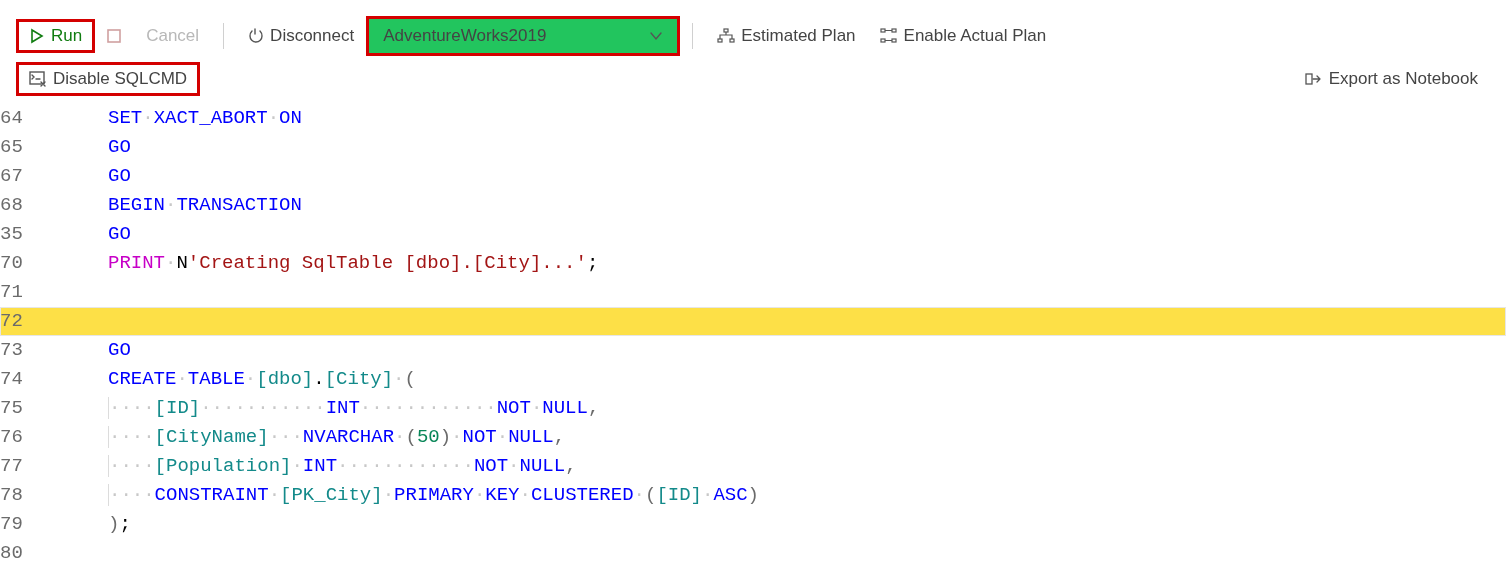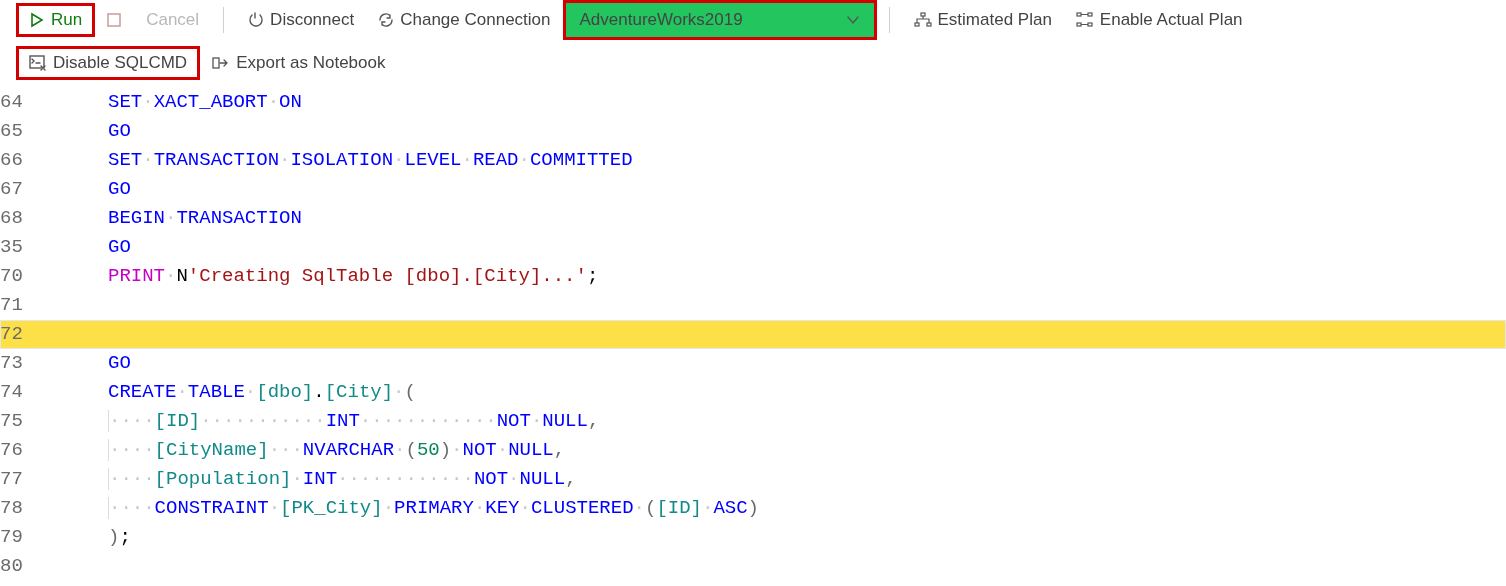--- a/index.html
+++ b/index.html
@@ -8,21 +8,21 @@
     background: #ffffff;
     font-family: "Segoe UI", Arial, sans-serif;
     font-size: 16px;
     color: #333;
     width: 1506px;
   }
   .toolbar {
     display: flex;
     flex-wrap: wrap;
     align-items: center;
-    padding: 0 16px 4px 16px;
+    padding: 16px 16px 4px 16px;
     gap: 0;
   }
   .tb-btn {
     display: inline-flex;
     align-items: center;
     height: 34px;
     padding: 0 10px;
     border: 2px solid transparent;
     background: transparent;
     cursor: pointer;
@@ -51,20 +51,21 @@
     background: #22c55e;
     font-size: 17px;
     color: #444;
   }
   .chev { margin-left: 30px; }
   .toolbar-row2 {
     display: flex;
     align-items: center;
     padding: 2px 16px 6px 16px;
     gap: 0;
+    justify-content: space-between;
   }
   
   .editor {
     font-family: "Consolas", "Courier New", monospace;
     font-size: 19px;
     line-height: 29px;
     padding-top: 2px;
   }
   .line {
     display: flex;
@@ -118,28 +119,20 @@
 
   <button class="tb-btn">
     <span class="icon">
       <svg width="16" height="18" viewBox="0 0 16 18">
           <path d="M7 2v5M4 4c-1.5 1.5-2 3-2 5 0 3.3 2.7 6 6 6s6-2.7 6-6c0-2-.5-3.5-2-5" fill="none" stroke="#555" stroke-width="1.4" stroke-linecap="round"></path>
         </svg>
     </span>
     <span>Disconnect</span>
   </button>
 
-  <button class="tb-btn">
-    <span class="icon">
-      <svg width="16" height="16" viewBox="0 0 16 16">
-          <path d="M2 8a6 6 0 0 1 10-4.5M14 8a6 6 0 0 1-10 4.5M12 3v3h-3M4 13v-3h3" fill="none" stroke="#555" stroke-width="1.4" stroke-linecap="round"></path>
-        </svg>
-    </span>
-    <span>Change Connection</span>
-  </button>
 
   <div class="db-select">
     <span>AdventureWorks2019</span>
     <span class="chev icon">
       <svg width="14" height="14" viewBox="0 0 14 14">
           <path d="M2 4l5 6 5-6" fill="none" stroke="#555" stroke-width="1.4" stroke-linecap="round"></path>
         </svg>
     </span>
   </div>
 
@@ -190,21 +183,20 @@
         <path d="M8 7h7m0 0l-3-3m3 3l-3 3" fill="none" stroke="#555" stroke-width="1.3" stroke-linecap="round"></path>
       </svg>
     </span>
     <span>Export as Notebook</span>
   </button>
 </div>
 
 <div class="editor" id="editor">
     <div class="line"><div class="gutter">64</div><div class="code"><span class="kw">SET</span><span class="dot">·</span><span class="kw">XACT_ABORT</span><span class="dot">·</span><span class="kw">ON</span></div></div>
     <div class="line"><div class="gutter">65</div><div class="code"><span class="kw">GO</span></div></div>
-    <div class="line"><div class="gutter">66</div><div class="code"><span class="kw">SET</span><span class="dot">·</span><span class="kw">TRANSACTION</span><span class="dot">·</span><span class="kw">ISOLATION</span><span class="dot">·</span><span class="kw">LEVEL</span><span class="dot">·</span><span class="kw">READ</span><span class="dot">·</span><span class="kw">COMMITTED</span></div></div>
     <div class="line"><div class="gutter">67</div><div class="code"><span class="kw">GO</span></div></div>
     <div class="line"><div class="gutter">68</div><div class="code"><span class="kw">BEGIN</span><span class="dot">·</span><span class="kw">TRANSACTION</span></div></div>
     <div class="line"><div class="gutter">35</div><div class="code"><span class="kw">GO</span></div></div>
     <div class="line"><div class="gutter">70</div><div class="code"><span class="mag">PRINT</span><span class="dot">·</span><span class="txt">N</span><span class="str">'Creating SqlTable [dbo].[City]...'</span><span class="txt">;</span></div></div>
     <div class="line"><div class="gutter">71</div><div class="code"></div></div>
     <div class="line current"><div class="gutter">72</div><div class="code"></div></div>
     <div class="line"><div class="gutter">73</div><div class="code"><span class="kw">GO</span></div></div>
     <div class="line"><div class="gutter">74</div><div class="code"><span class="kw">CREATE</span><span class="dot">·</span><span class="kw">TABLE</span><span class="dot">·</span><span class="teal">[dbo]</span><span class="txt">.</span><span class="teal">[City]</span><span class="dot">·</span><span class="gray">(</span></div></div>
     <div class="line"><div class="gutter">75</div><div class="code"><span style="border-left: 1px solid rgb(220, 220, 220); padding-left: 0px;"></span><span class="dot">····</span><span class="teal">[ID]</span><span class="dot">···········</span><span class="kw">INT</span><span class="dot">············</span><span class="kw">NOT</span><span class="dot">·</span><span class="kw">NULL</span><span class="gray">,</span></div></div>
     <div class="line"><div class="gutter">76</div><div class="code"><span style="border-left: 1px solid rgb(220, 220, 220); padding-left: 0px;"></span><span class="dot">····</span><span class="teal">[CityName]</span><span class="dot">···</span><span class="kw">NVARCHAR</span><span class="dot">·</span><span class="gray">(</span><span class="num">50</span><span class="gray">)</span><span class="dot">·</span><span class="kw">NOT</span><span class="dot">·</span><span class="kw">NULL</span><span class="gray">,</span></div></div>

